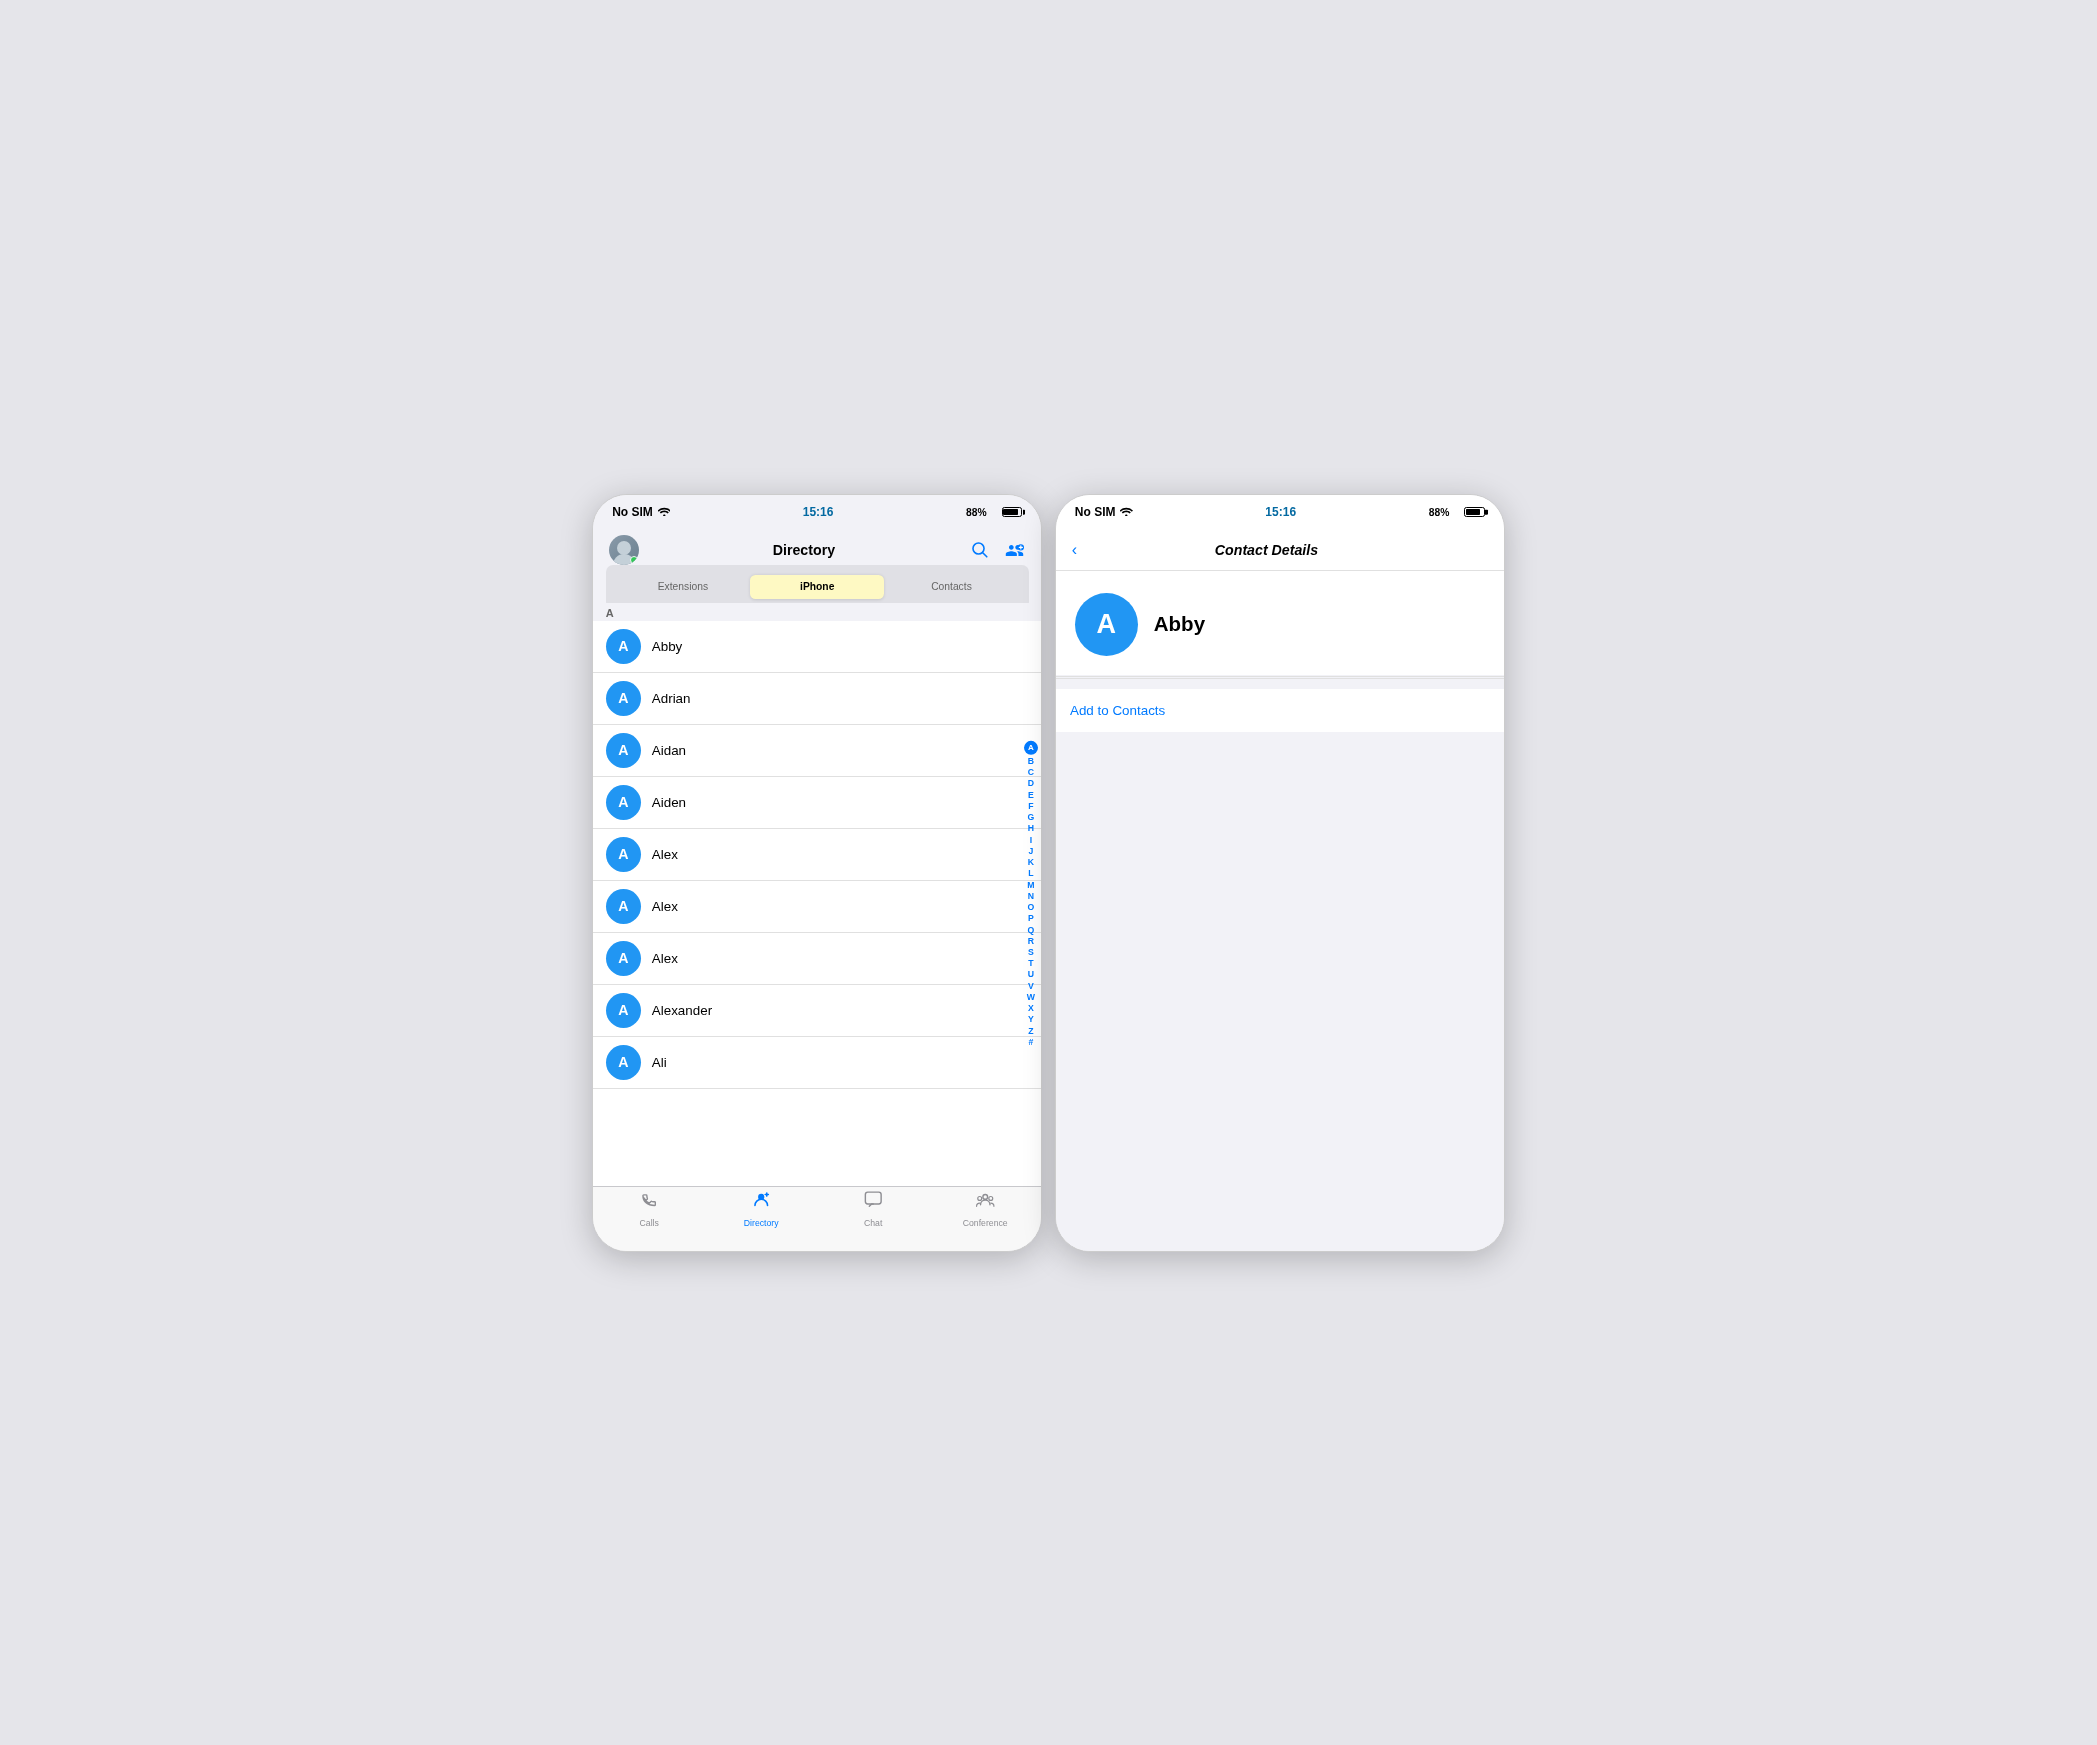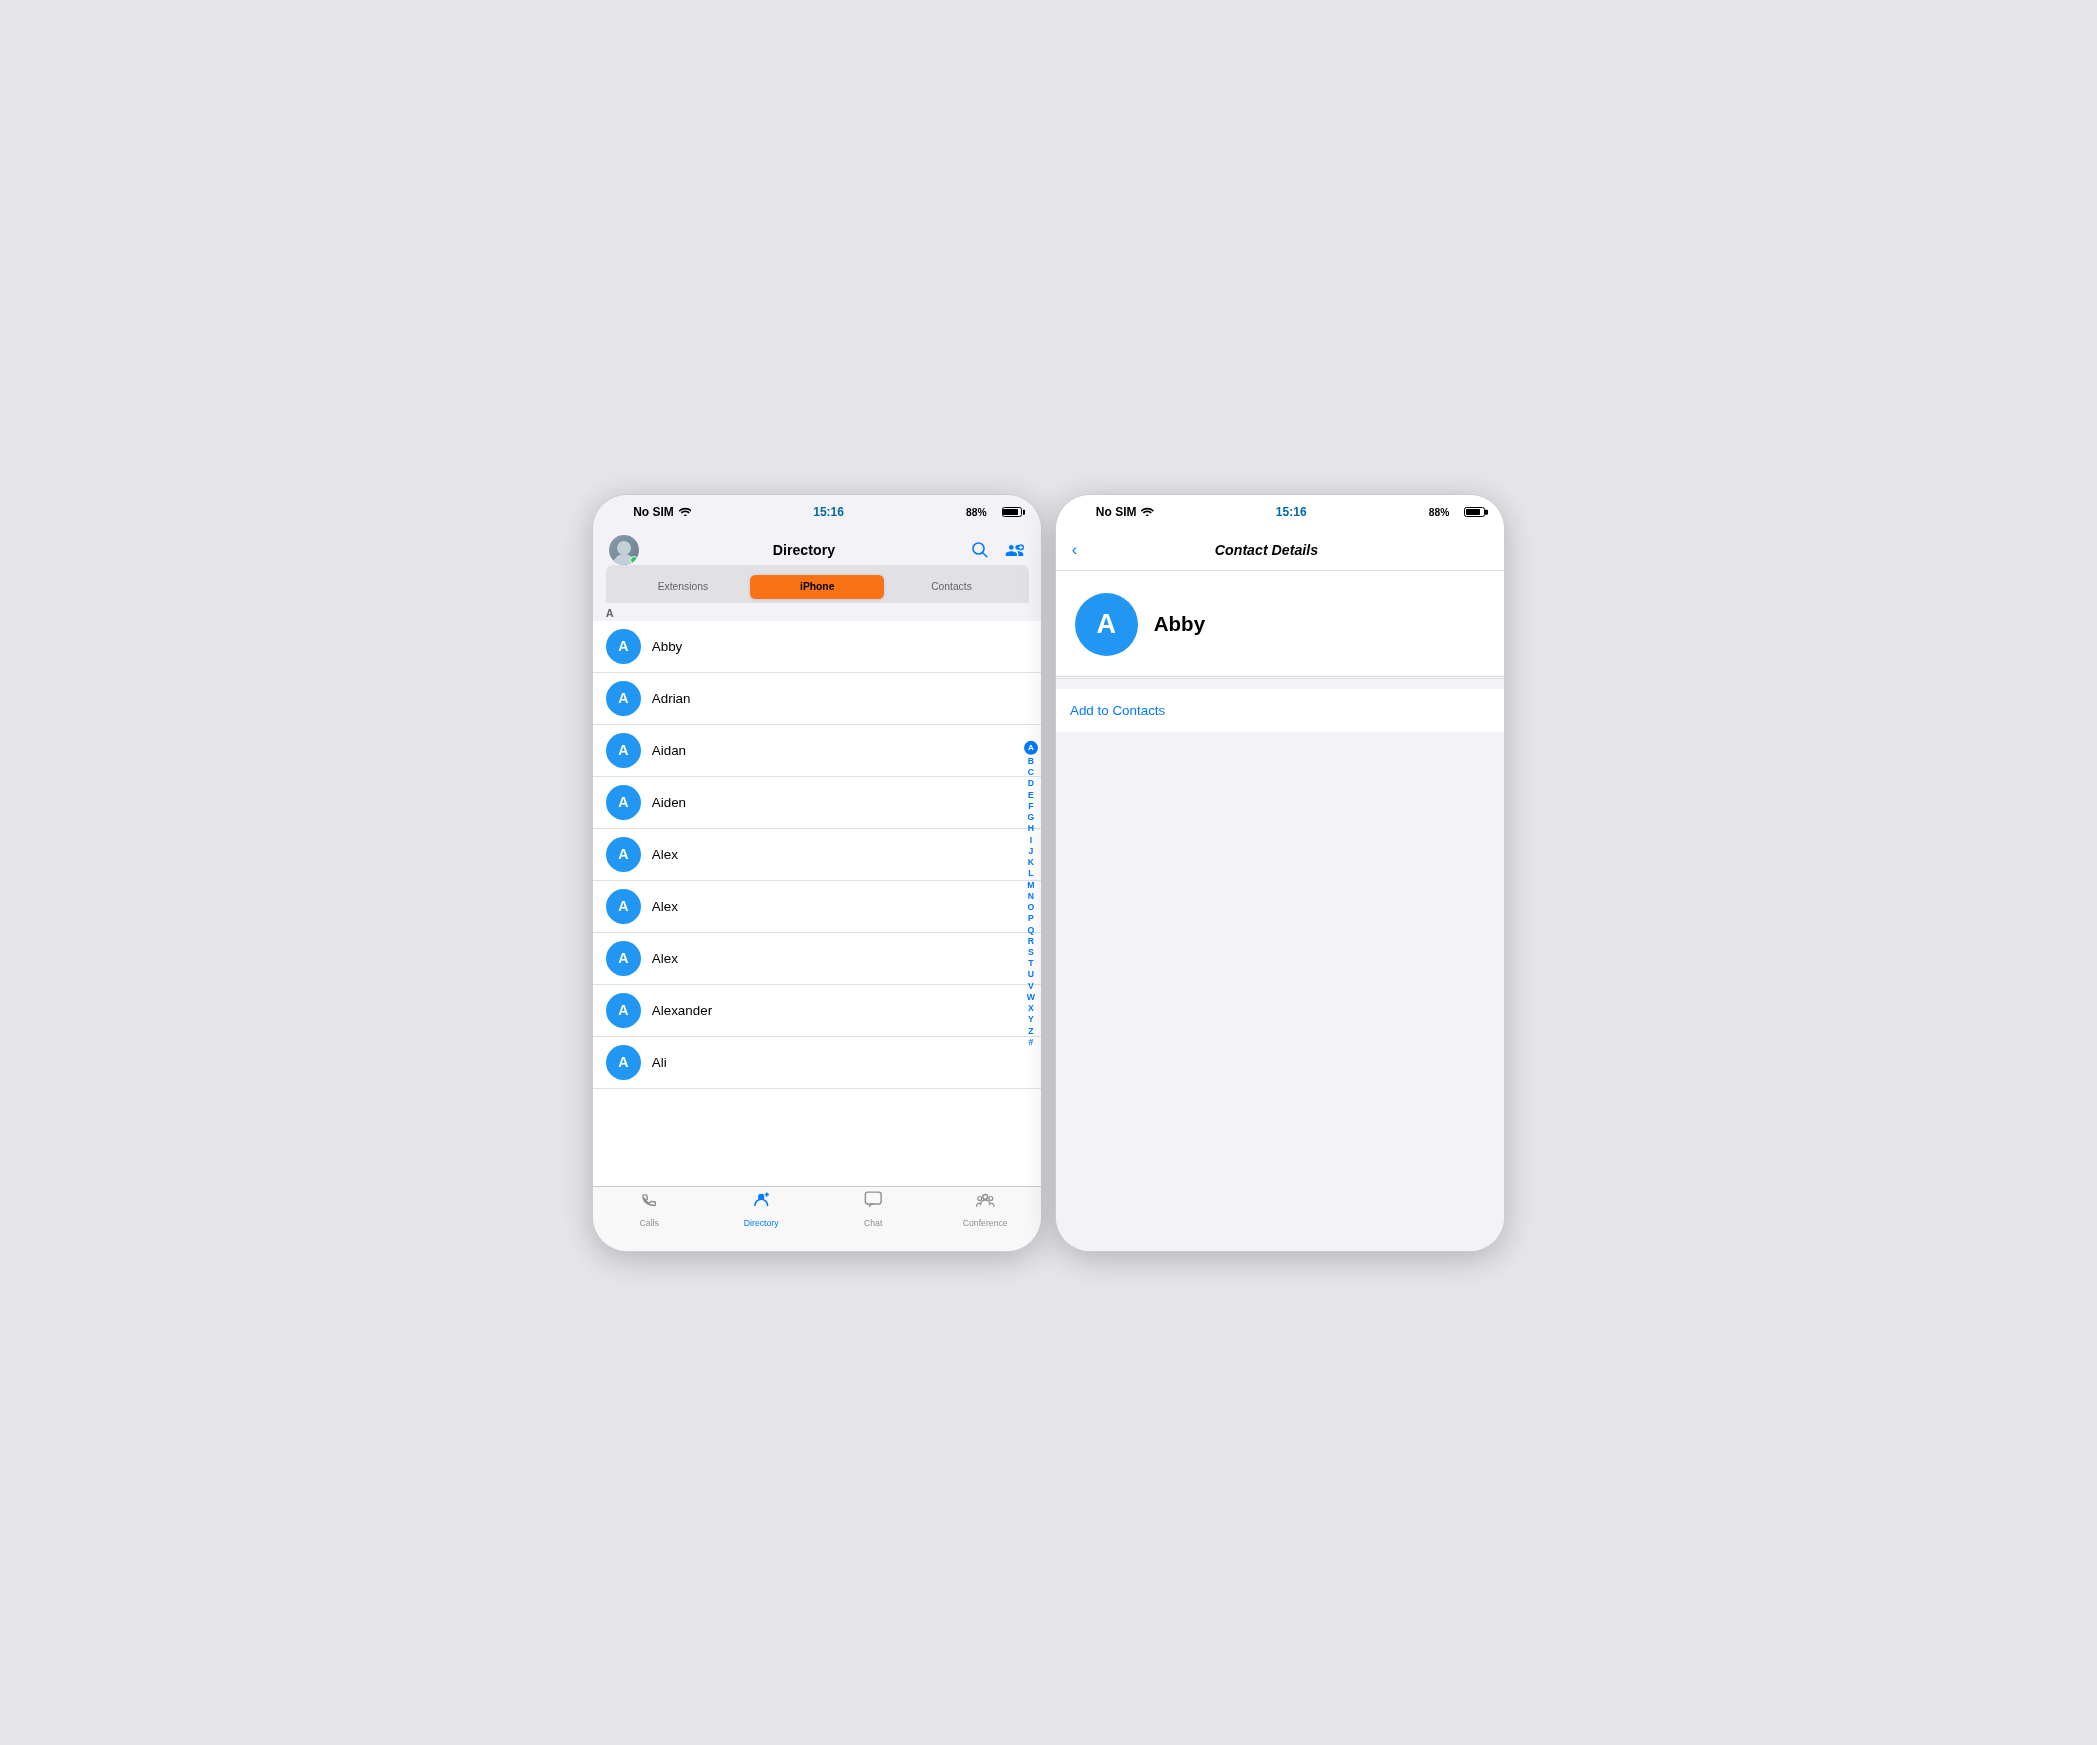--- a/index.html
+++ b/index.html
@@ -42,21 +42,20 @@
       padding: 0 19px;
       flex-shrink: 0;
     }
     .status-bar-left {
       font-size: 12px;
       font-weight: 600;
       color: #000;
       display: flex;
       align-items: center;
       gap: 4.7px;
-      margin-left: 21px;
     }
     .status-bar-center {
       font-size: 12px;
       font-weight: 600;
       color: #0369a1;
     }
     .status-bar-right {
       display: flex;
       align-items: center;
       gap: 15px;
@@ -198,21 +197,21 @@
       border-radius: 5.5px;
       display: flex;
       align-items: center;
       justify-content: center;
       font-size: 10.3px;
       font-weight: 500;
       color: #666;
       cursor: pointer;
     }
     .seg-item.active {
-      background: #f97316;
+      background: #fef9c3;
       color: #000;
       font-weight: 600;
       box-shadow: 0 0.8px 3.2px rgba(0,0,0,0.12);
     }
 
     
     .contact-list {
       flex: 1;
       overflow-y: auto;
       background: #fff;

